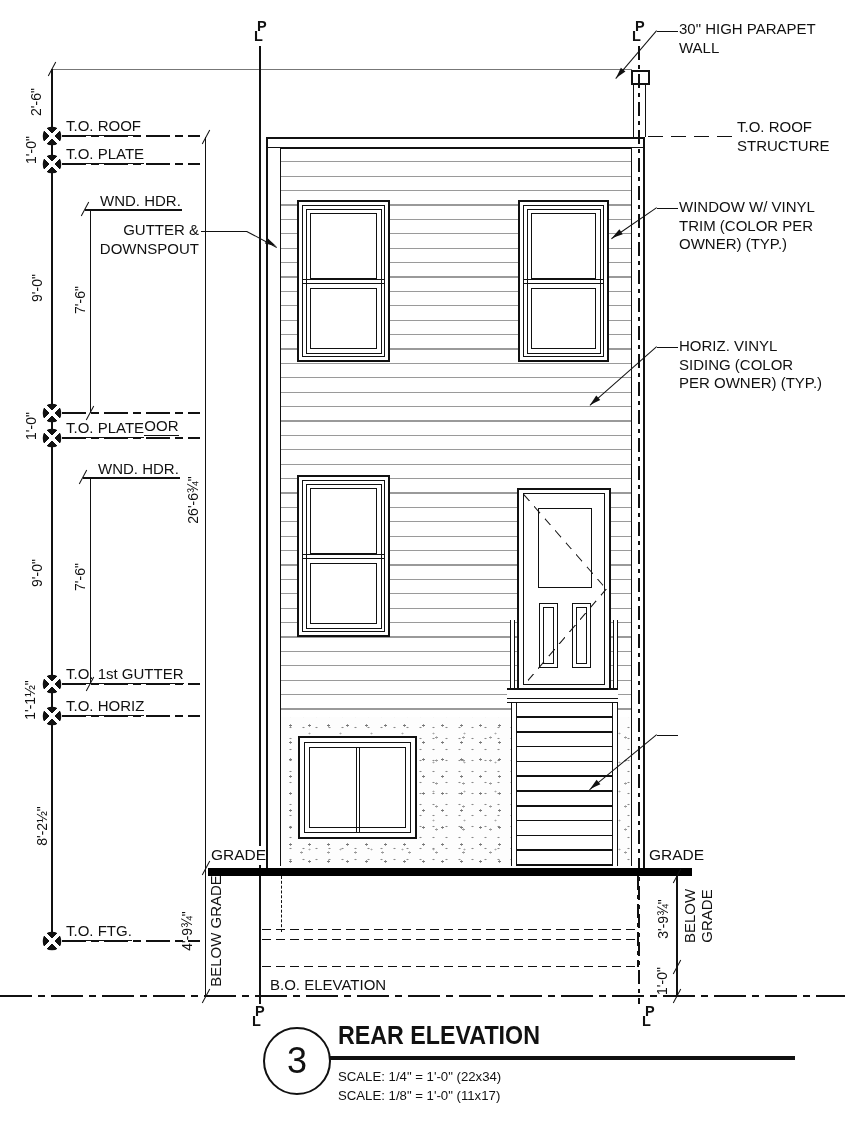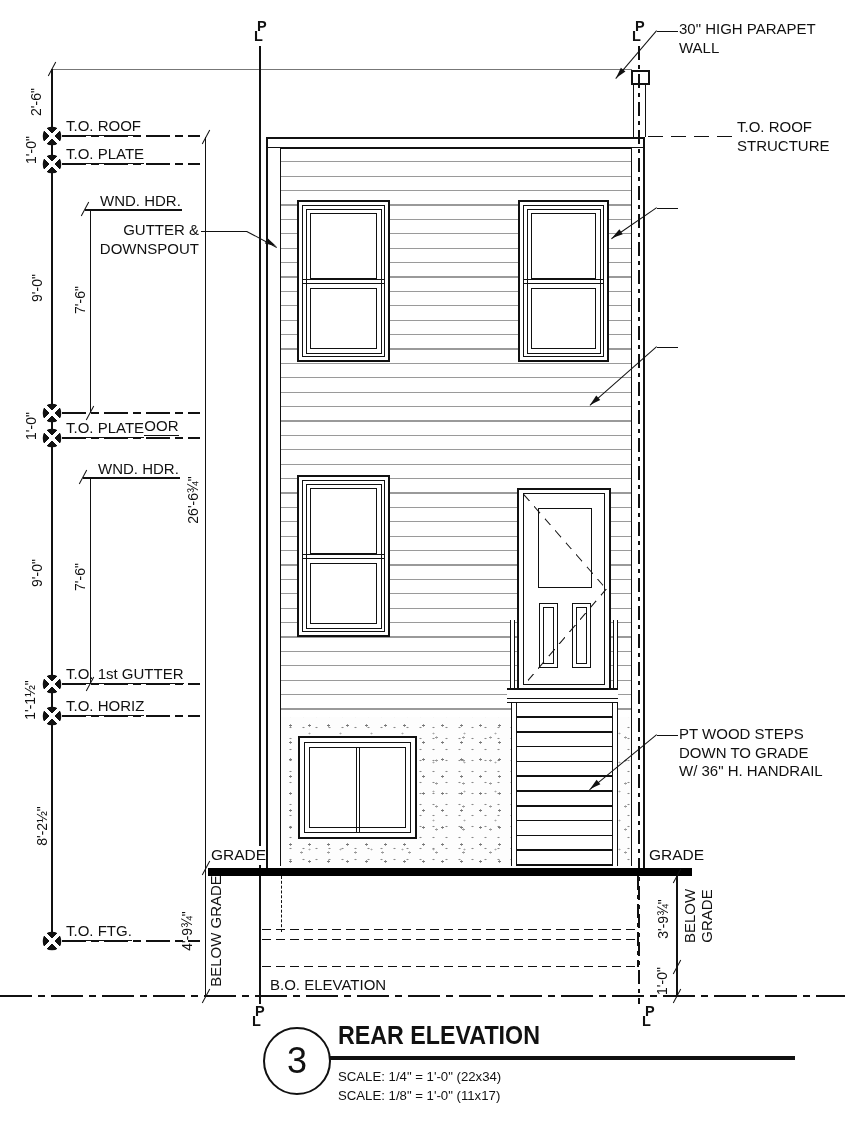--- a/index.html
+++ b/index.html
@@ -204,31 +204,34 @@
   <div class="t" style="left:679px;top:20px;">30" HIGH PARAPET
 WALL</div>
   <div class="ln" style="left:657px;top:30.5px;width:21px;height:1.3px;background:#111;"></div>
   <div class="diag" style="left:657px;top:31px;width:63px;transform:rotate(130.5deg);"></div>
   <div class="arr" style="left:616px;top:79px;transform:rotate(-49.5deg);"></div>
 
   <div class="ln ldash" style="left:648px;top:135.6px;width:86px;"></div>
   <div class="t" style="left:737px;top:117px;line-height:19px;">T.O. ROOF
 STRUCTURE</div>
 
+  <div class="t" style="left:679px;top:198px;">WINDOW W/ VINYL
+TRIM (COLOR PER
+OWNER) (TYP.)</div>
   <div class="ln" style="left:657px;top:207.5px;width:21px;height:1.3px;background:#111;"></div>
   <div class="diag" style="left:657px;top:208px;width:55px;transform:rotate(145.5deg);"></div>
   <div class="arr" style="left:612px;top:239px;transform:rotate(-34.5deg);"></div>
 
+  <div class="t" style="left:679px;top:337px;">HORIZ. VINYL
+SIDING (COLOR
+PER OWNER) (TYP.)</div>
   <div class="ln" style="left:657px;top:346.5px;width:21px;height:1.3px;background:#111;"></div>
   <div class="diag" style="left:657px;top:347px;width:89px;transform:rotate(138.6deg);"></div>
   <div class="arr" style="left:590px;top:406px;transform:rotate(-41.4deg);"></div>
 
-  <div class="t" style="left:679px;top:725px;">PT WOOD STEPS
-DOWN TO GRADE
-W/ 36" H. HANDRAIL</div>
   <div class="ln" style="left:657px;top:734.5px;width:21px;height:1.3px;background:#111;"></div>
   <div class="diag" style="left:657px;top:735px;width:87px;transform:rotate(140.6deg);"></div>
   <div class="arr" style="left:590px;top:790px;transform:rotate(-39.4deg);"></div>
 
   <div class="t" style="left:99px;top:221px;width:100px;text-align:right;">GUTTER &amp;
 DOWNSPOUT</div>
   <div class="ln" style="left:201px;top:230.5px;width:46px;height:1.3px;background:#111;"></div>
   <div class="diag" style="left:247px;top:231px;width:34px;transform:rotate(28.1deg);"></div>
   <div class="arr" style="left:276px;top:247px;transform:rotate(-151.9deg);"></div>
 

